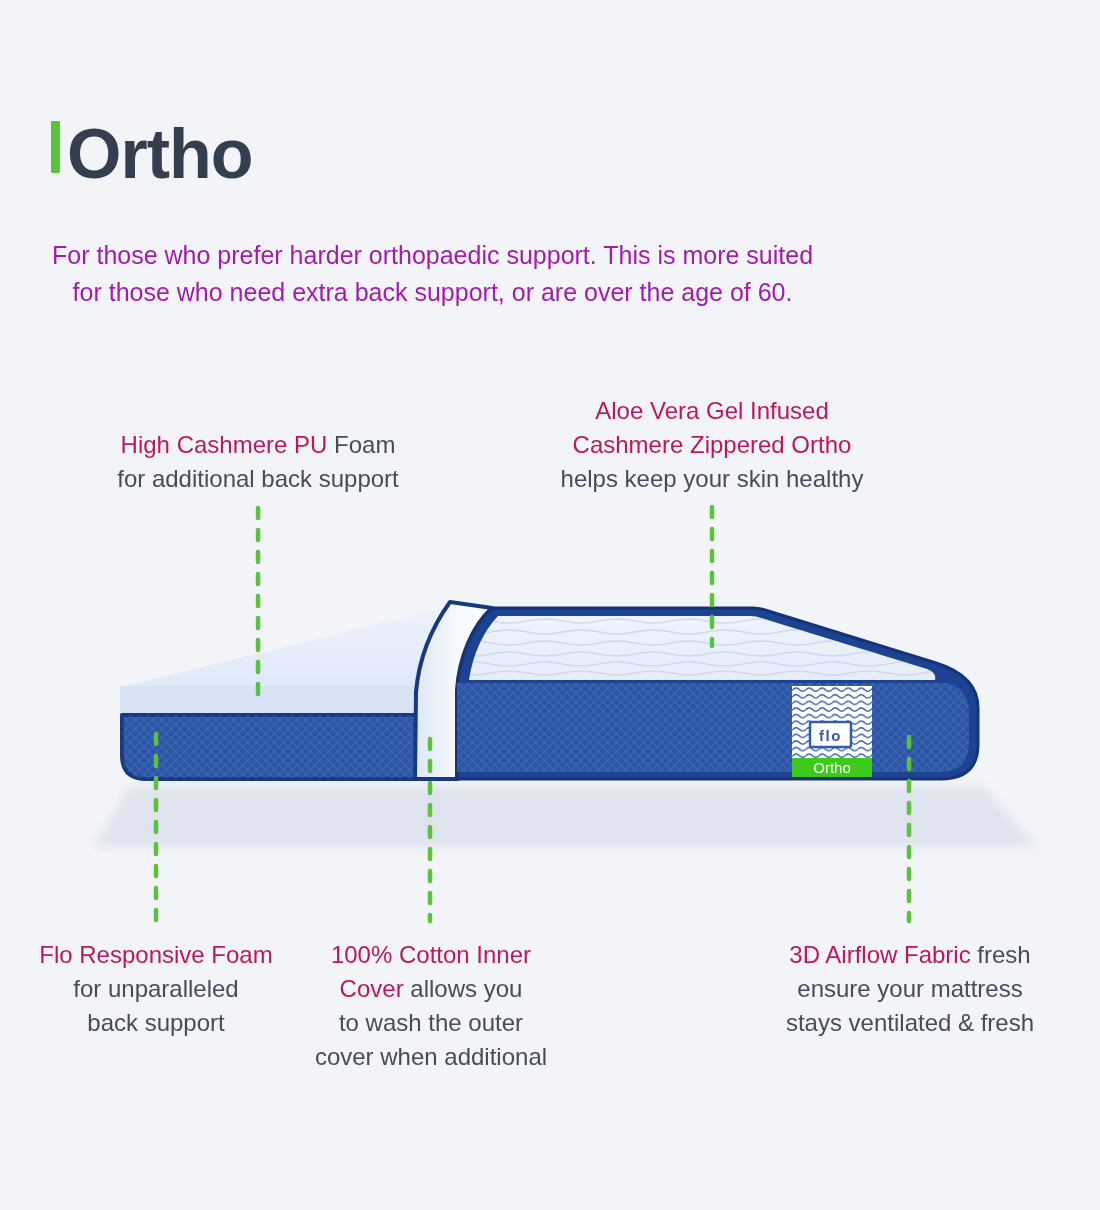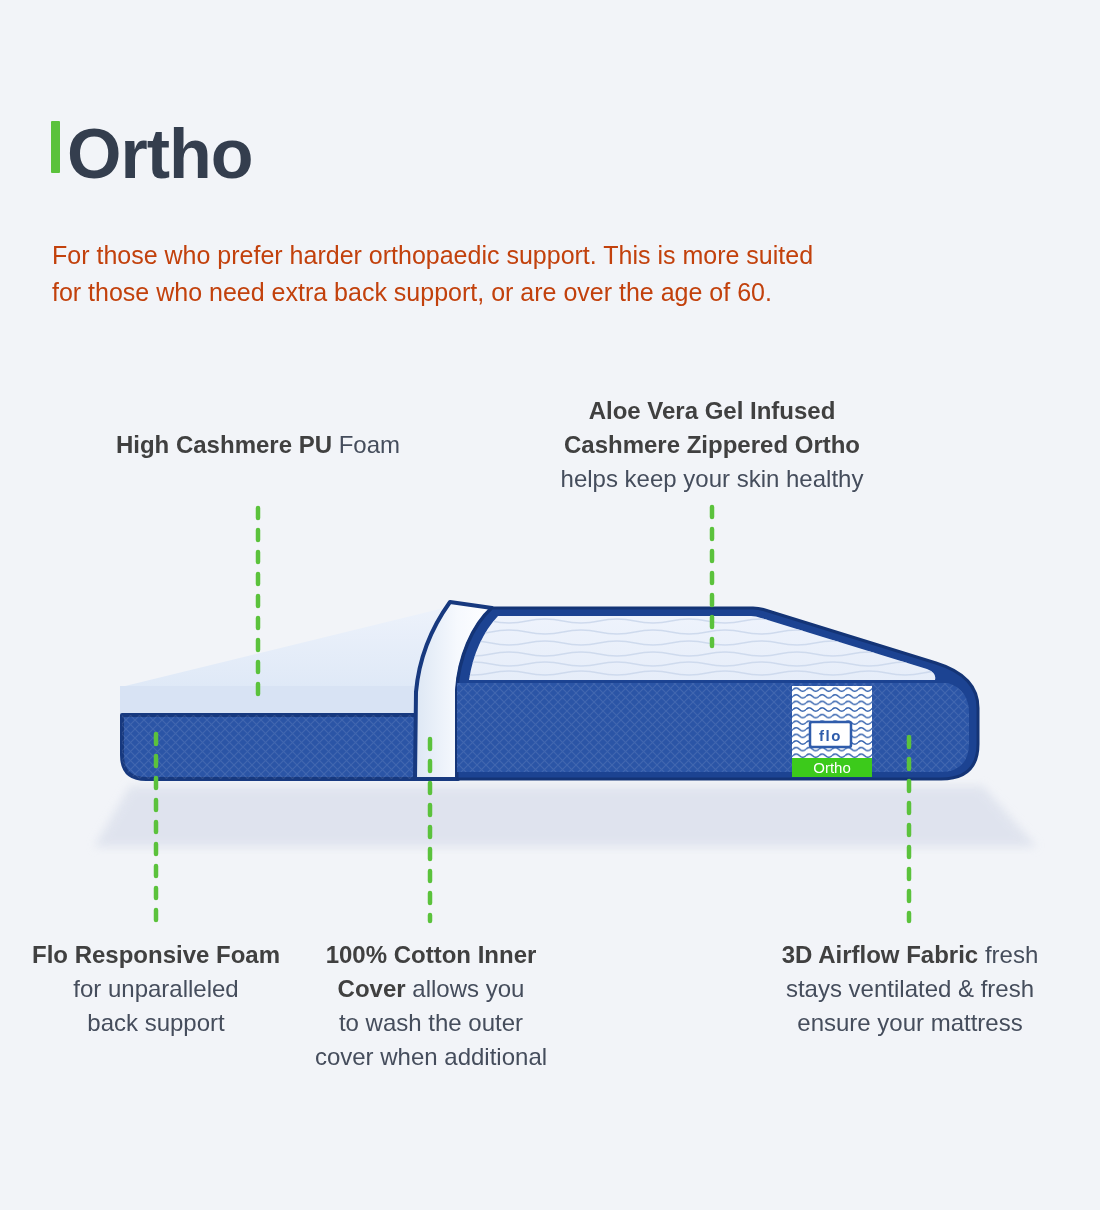--- a/index.html
+++ b/index.html
@@ -3,24 +3,24 @@
 <meta charset="utf-8">
 <style>
   html,body{margin:0;padding:0;}
   body{font-family:"Liberation Sans","DejaVu Sans",sans-serif;background:#f2f4f8;}
   .stage{position:relative;width:1100px;height:1210px;background:#f2f4f8;overflow:hidden;}
   svg{position:absolute;left:0;top:0;}
   
   .title-row{position:absolute;left:51px;top:118px;display:flex;align-items:flex-start;}
   .accent-bar{display:block;width:9px;height:52px;background:#5bc23c;margin-top:3px;border-radius:1px;}
   h1.page-title{margin:0 0 0 7px;font-size:70px;line-height:72px;font-weight:700;color:#343e4e;letter-spacing:-1px;}
-  .subtitle{position:absolute;left:52px;top:212px;font-size:25px;line-height:37px;color:#c2410c;}
+  .subtitle{position:absolute;left:52px;top:212px;font-size:25px;line-height:37px;color:#a21caf;text-align:center;}
   
   .callout{position:absolute;font-size:24px;line-height:34px;text-align:center;color:#454d5c;}
-  .callout .em{color:#404040;font-weight:700;}
+  .callout .em{color:#be185d;font-weight:400;}
   .c1{left:78px;top:428px;width:360px;}
   .c2{left:537px;top:394px;width:350px;}
   .c3{left:6px;top:938px;width:300px;}
   .c4{left:281px;top:938px;width:300px;}
   .c5{left:752px;top:938px;width:316px;}
 </style>
 </head>
 <body>
 
 <div class="stage">
@@ -105,20 +105,21 @@
     <span class="accent-bar"></span>
     <h1 class="page-title">Ortho</h1>
   </div>
   <p class="subtitle">
     <span>For those who prefer harder orthopaedic support. This is more suited</span><br>
     <span>for those who need extra back support, or are over the age of 60.</span>
   </p>
 
   <div class="callout c1">
     <div><span class="em">High Cashmere PU</span><span> Foam</span></div>
+    <div><span>for additional back support</span></div>
   </div>
 
   <div class="callout c2">
     <div><span class="em">Aloe Vera Gel Infused</span></div>
     <div><span class="em">Cashmere Zippered Ortho</span></div>
     <div><span>helps keep your skin healthy</span></div>
   </div>
 
   <div class="callout c3">
     <div><span class="em">Flo Responsive Foam</span></div>
@@ -128,17 +129,17 @@
 
   <div class="callout c4">
     <div><span class="em">100% Cotton Inner</span></div>
     <div><span class="em">Cover</span><span> allows you</span></div>
     <div><span>to wash the outer</span></div>
     <div><span>cover when additional</span></div>
   </div>
 
   <div class="callout c5">
     <div><span class="em">3D Airflow Fabric</span><span> fresh</span></div>
+    <div><span>ensure your mattress</span></div>
     <div><span>stays ventilated &amp; fresh</span></div>
-    <div><span>ensure your mattress</span></div>
   </div>
 
 </div>
 
 </body></html>

